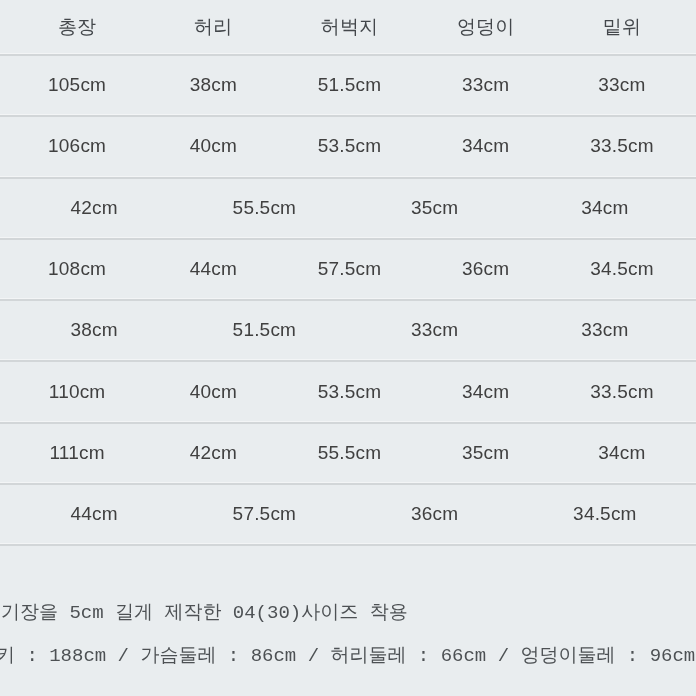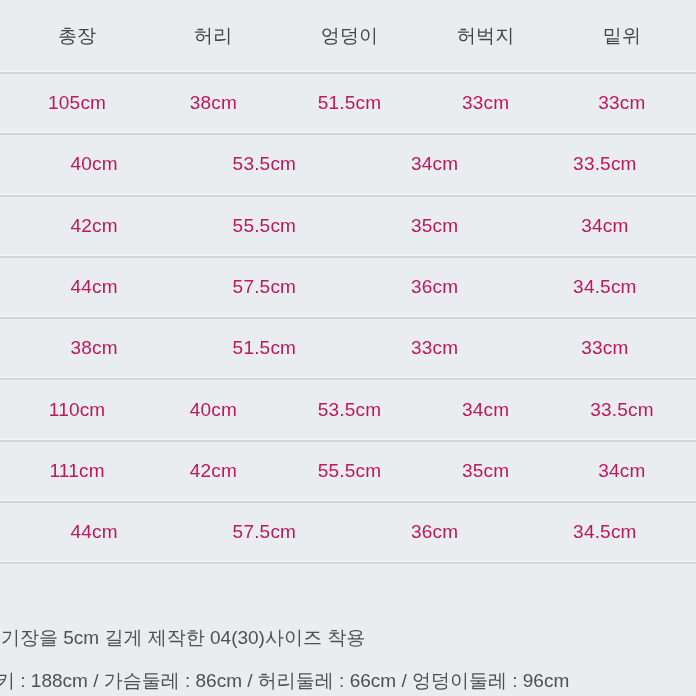--- a/index.html
+++ b/index.html
@@ -17,100 +17,103 @@
     width: 696px;
   }
   .row {
     display: flex;
     box-sizing: border-box;
     padding-left: 9px;
     padding-right: 6px;
     border-bottom: 1px solid #f3f5f6;
   }
   .row.header {
-    height: 72px;
+    height: 54px;
   }
   .row.body-row {
     height: 61.3px;
     border-top: 2px solid #d2d6d8;
   }
   .table-end-border {
     height: 0;
     border-top: 2px solid #d2d6d8;
   }
   .cell {
     flex: 1 1 0;
     display: flex;
     align-items: center;
     justify-content: center;
     font-size: 19px;
-    color: #be185d;
+    color: #404040;
     letter-spacing: 0.2px;
     white-space: nowrap;
   }
   .row.header .cell {
     font-weight: 500;
     color: #43474b;
   }
   .notes {
     padding-top: 55px;
     color: #4d5154;
     font-size: 19px;
   }
   .notes p {
-    margin: 7px;
+    margin: 0;
     line-height: 24px;
     white-space: nowrap;
+    font-family: Liberation Mono, monospace;
   }
   .note-line1 {
     margin-left: 1px !important;
   }
   .note-line2 {
     margin-top: 19px !important;
     margin-left: -4px !important;
   }
 </style>
 </head>
 <body>
 
 <div class="page">
 
   <div class="size-table">
 
     <div class="row header">
       <div class="cell">총장</div>
       <div class="cell">허리</div>
+      <div class="cell">허벅지</div>
       <div class="cell">엉덩이</div>
-      <div class="cell">허벅지</div>
       <div class="cell">밑위</div>
     </div>
 
     <div class="row body-row">
       <div class="cell">105cm</div>
       <div class="cell">38cm</div>
       <div class="cell">51.5cm</div>
       <div class="cell">33cm</div>
       <div class="cell">33cm</div>
     </div>
 
     <div class="row body-row">
+      <div class="cell">106cm</div>
       <div class="cell">40cm</div>
       <div class="cell">53.5cm</div>
       <div class="cell">34cm</div>
       <div class="cell">33.5cm</div>
     </div>
 
     <div class="row body-row">
       <div class="cell">42cm</div>
       <div class="cell">55.5cm</div>
       <div class="cell">35cm</div>
       <div class="cell">34cm</div>
     </div>
 
     <div class="row body-row">
+      <div class="cell">108cm</div>
       <div class="cell">44cm</div>
       <div class="cell">57.5cm</div>
       <div class="cell">36cm</div>
       <div class="cell">34.5cm</div>
     </div>
 
     <div class="row body-row">
       <div class="cell">38cm</div>
       <div class="cell">51.5cm</div>
       <div class="cell">33cm</div>

